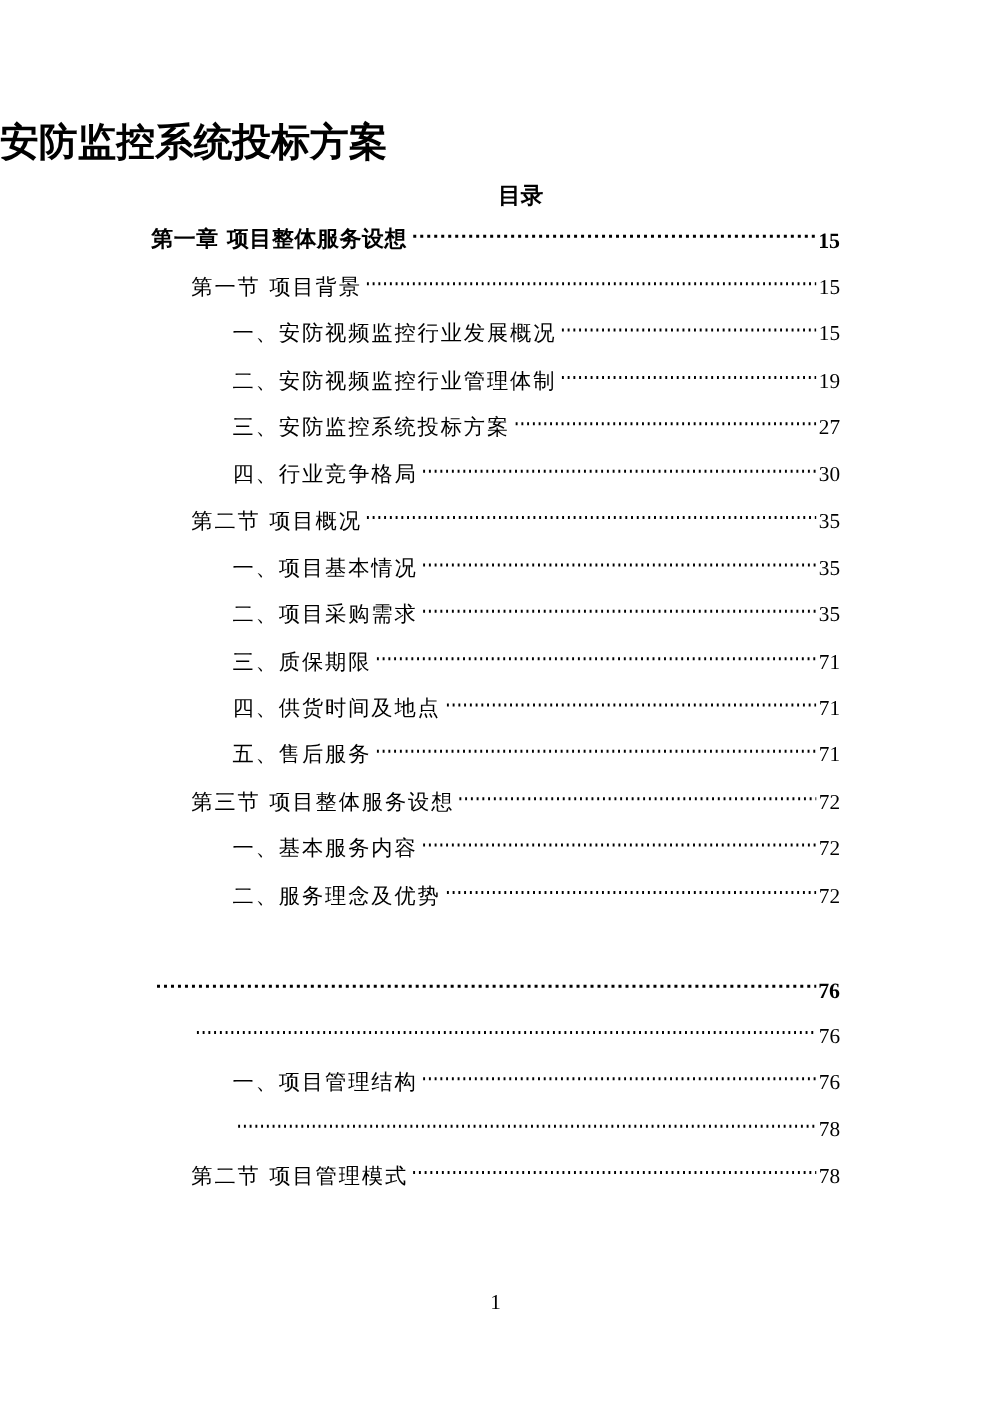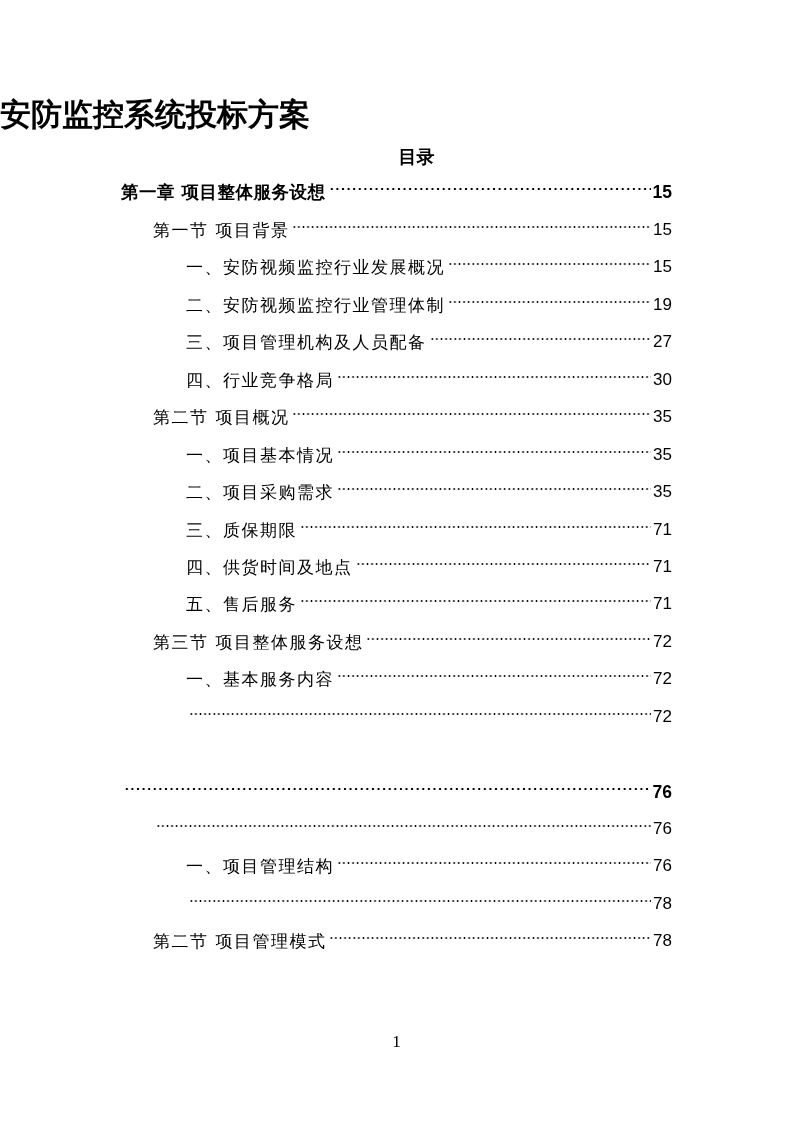--- a/index.html
+++ b/index.html
@@ -16,21 +16,21 @@
   .toc { position:absolute; left:0; top:0; width:793px; height:1122px; }
   .row {
     position:absolute; right:121px; height:26px; display:flex; align-items:center;
     font-family:"DejaVu Sans", sans-serif; font-size:17px; line-height:24px; white-space:nowrap;
   }
   .row.l1 { left:121px; font-weight:bold; font-size:17.5px; }
   .row.l2 { left:153px; }
   .row.l3 { left:186px; }
   .row .label { flex:0 0 auto; letter-spacing:1.5px; }
   .row.l1 .label { letter-spacing:0.5px; }
-  .row .num { flex:0 0 auto; font-family:Liberation Sans, sans-serif; }
+  .row .num { flex:0 0 auto; font-family:Liberation Serif, serif; }
   .row .leader {
     flex:1 1 auto; overflow:hidden; margin:0 2px 6px 3px; height:4px;
     background-image: radial-gradient(circle, #000 0.9px, transparent 1.1px);
     background-size:4.6px 4px; background-repeat:repeat-x; background-position:left center;
   }
   .row.l1 .leader {
     background-image: radial-gradient(circle, #000 1.3px, transparent 1.5px);
     background-size:5.6px 4px;
   }
   .page-number {
@@ -59,21 +59,21 @@
       <span class="label">一、安防视频监控行业发展概况</span>
       <span class="leader"></span>
       <span class="num">15</span>
     </div>
   <div class="row l3" style="top:292px">
       <span class="label">二、安防视频监控行业管理体制</span>
       <span class="leader"></span>
       <span class="num">19</span>
     </div>
   <div class="row l3" style="top:329px">
-      <span class="label">三、项目管理机构及人员配备</span>
+      <span class="label">三、安防监控系统投标方案</span>
       <span class="leader"></span>
       <span class="num">27</span>
     </div>
   <div class="row l3" style="top:367px">
       <span class="label">四、行业竞争格局</span>
       <span class="leader"></span>
       <span class="num">30</span>
     </div>
   <div class="row l2" style="top:404px">
       <span class="label">第二节  项目概况</span>
@@ -109,20 +109,21 @@
       <span class="label">第三节  项目整体服务设想</span>
       <span class="leader"></span>
       <span class="num">72</span>
     </div>
   <div class="row l3" style="top:666px">
       <span class="label">一、基本服务内容</span>
       <span class="leader"></span>
       <span class="num">72</span>
     </div>
   <div class="row l3" style="top:704px">
+      <span class="label">二、服务理念及优势</span>
       <span class="leader"></span>
       <span class="num">72</span>
     </div>
   <div class="row l1" style="top:779px">
       <span class="leader"></span>
       <span class="num">76</span>
     </div>
   <div class="row l2" style="top:816px">
       <span class="leader"></span>
       <span class="num">76</span>

